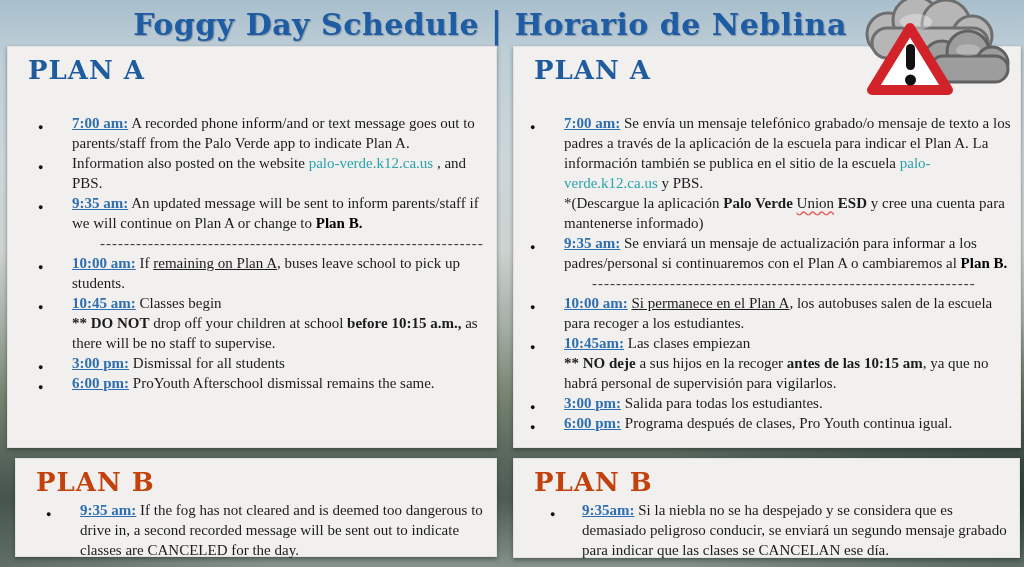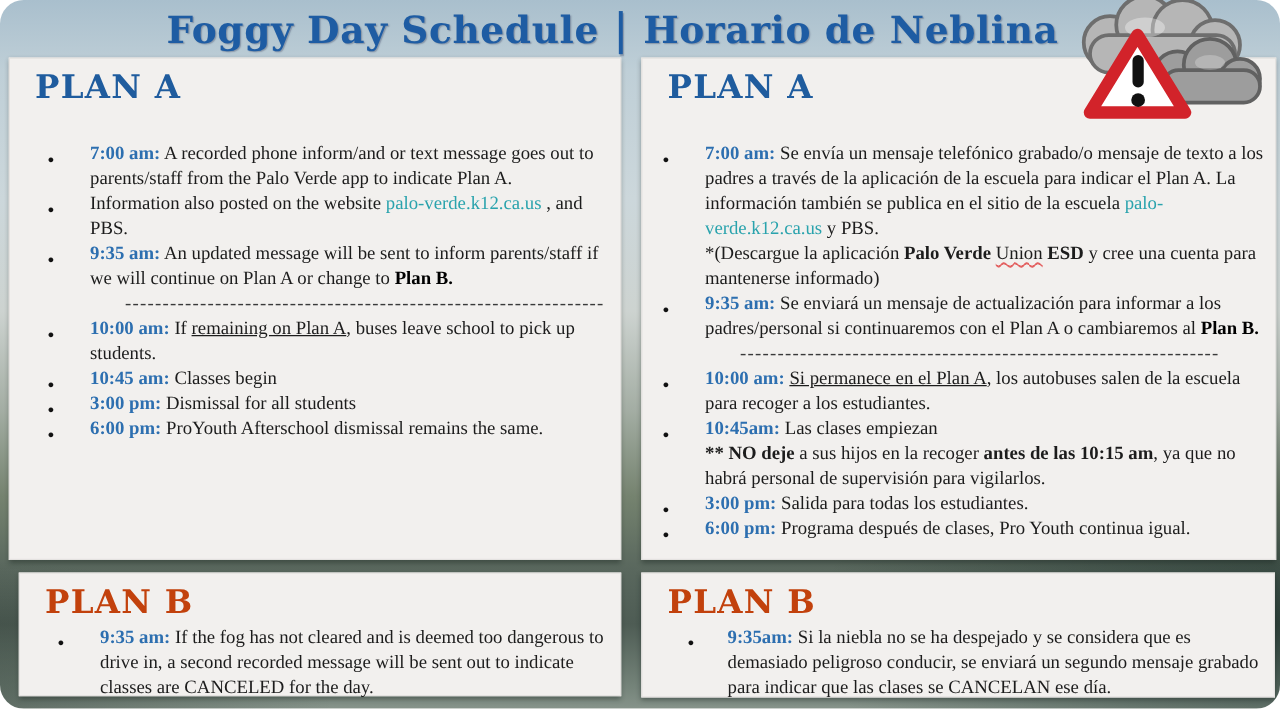--- a/index.html
+++ b/index.html
@@ -4,21 +4,20 @@
 <style>
   html,body { margin:0; padding:0; }
   .stage {
     position:relative; width:1024px; height:567px; overflow:hidden;
     font-family:"Liberation Serif", serif; color:#1c1c1c;
     background:
       radial-gradient(ellipse 55% 45% at 102% 88%, rgba(10,32,27,.5), rgba(10,32,27,0) 70%),
       radial-gradient(ellipse 40% 30% at -2% 100%, rgba(20,35,28,.35), rgba(20,35,28,0) 70%),
       linear-gradient(180deg, #a9bfcd 0%, #bfcfd7 10%, #ccd7db 28%, #cdd3d0 44%,
                       #a3ada3 58%, #75836f 70%, #5a685e 80%, #4e5c54 88%, #75847a 97%, #86938a 100%);
-    border-radius: 19px;
   }
   
   .header { position:absolute; top:0; left:0; width:980px; height:48px;
             display:flex; align-items:center; justify-content:center; }
   .title { font-family:"DejaVu Serif", serif; font-weight:bold; font-size:30px;
            color:#1e5ca3; white-space:nowrap; letter-spacing:.5px;
            text-shadow:1px 1px 1px rgba(45,55,85,.35); }
   .title .divider { display:inline-block; margin:0 12px; transform:scaleY(1.15); font-weight:bold; }
   
   .weather { position:absolute; left:846px; top:0px; width:172px; height:116px; z-index:5; }
@@ -37,21 +36,21 @@
              font-size:15px; line-height:20px; }
   .panel-b ul.sched { margin-top:3px; }
   li.item { position:relative; padding-left:64px; }
   li.item .bullet { position:absolute; left:30px; top:4px; font-size:9px; color:#111; }
   .indent-sm li.item { padding-left:50px; }
   .indent-sm li.item .bullet { left:16px; }
   .panel-b-es li.item { padding-left:68px; }
   .panel-b-es li.item .bullet { left:36px; }
   
   .s-plain {}
-  .s-time  { font-weight:bold; color:#2d6fb0; }
+  .s-time  { font-weight:bold; color:#2d6fb0;text-decoration:underline; }
   .s-b     { font-weight:bold; }
   .s-redb  { font-weight:bold; color:#000000; }
   .s-u     { text-decoration:underline; }
   .s-link  { color:#2aa3ad; }
   .s-bwavy { font-weight:normal; text-decoration:underline; text-decoration-style:wavy;
              text-decoration-color:#e36161; text-decoration-skip-ink:none; text-underline-offset:2px; }
   .s-dash  { display:inline-block; margin-left:28px; color:#3a3a3a; letter-spacing:1px; }
 </style>
 </head>
 <body>
@@ -91,20 +90,21 @@
 
   <div class="panel panel-a-en">
     <h2 class="h-blue">PLAN A</h2>
     <ul class="sched">
         <li class="item"><span class="bullet">●</span><span class="s-time">7:00 am:</span><span class="s-plain"> A recorded phone inform/and or text message goes out to parents/staff from the Palo Verde app to indicate Plan A.</span></li>
         <li class="item"><span class="bullet">●</span><span class="s-plain">Information also posted on the website  </span><span class="s-link">palo-verde.k12.ca.us</span><span class="s-plain"> , and  PBS.</span></li>
         <li class="item"><span class="bullet">●</span><span class="s-time">9:35 am:</span><span class="s-plain"> An updated message will be sent to inform parents/staff if we will continue on Plan A or change to </span><span class="s-redb">Plan B.</span></li>
         <li class="item"><span class="s-dash">----------------------------------------------------------------</span></li>
         <li class="item"><span class="bullet">●</span><span class="s-time">10:00 am:</span><span class="s-plain"> If </span><span class="s-u">remaining on Plan A</span><span class="s-plain">, buses leave school to pick up students.</span></li>
         <li class="item"><span class="bullet">●</span><span class="s-time">10:45 am:</span><span class="s-plain"> Classes begin</span></li>
+        <li class="item"><span class="s-b">** DO NOT</span><span class="s-plain"> drop off your children at school </span><span class="s-b">before 10:15 a.m.,</span><span class="s-plain"> as there will be no staff to supervise.</span></li>
         <li class="item"><span class="bullet">●</span><span class="s-time">3:00 pm:</span><span class="s-plain"> Dismissal for all students</span></li>
         <li class="item"><span class="bullet">●</span><span class="s-time">6:00 pm:</span><span class="s-plain"> ProYouth Afterschool dismissal remains the same.</span></li>
       </ul>
   </div>
 
   <div class="panel panel-a-es indent-sm">
     <h2 class="h-blue">PLAN A</h2>
     <ul class="sched">
         <li class="item"><span class="bullet">●</span><span class="s-time">7:00 am:</span><span class="s-plain"> Se envía un mensaje telefónico grabado/o mensaje de texto a los padres a través de la aplicación de la escuela para indicar el Plan A. La información también se publica en el sitio de la escuela </span><span class="s-link">palo-verde.k12.ca.us</span><span class="s-plain"> y PBS.</span></li>
         <li class="item"><span class="s-plain">*(Descargue la aplicación </span><span class="s-b">Palo Verde </span><span class="s-bwavy">Union</span><span class="s-b"> ESD</span><span class="s-plain"> y cree una cuenta para mantenerse informado)</span></li>

